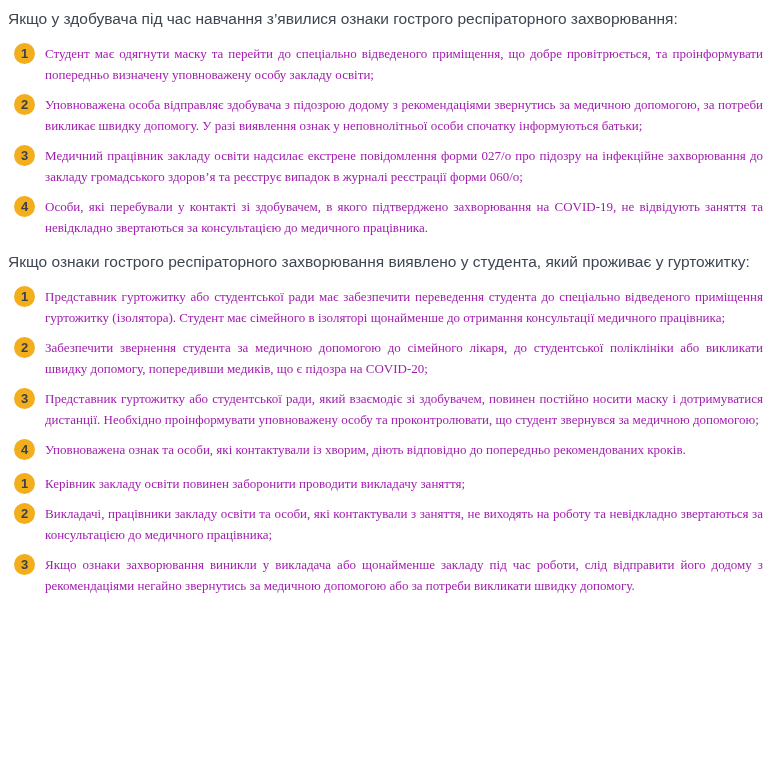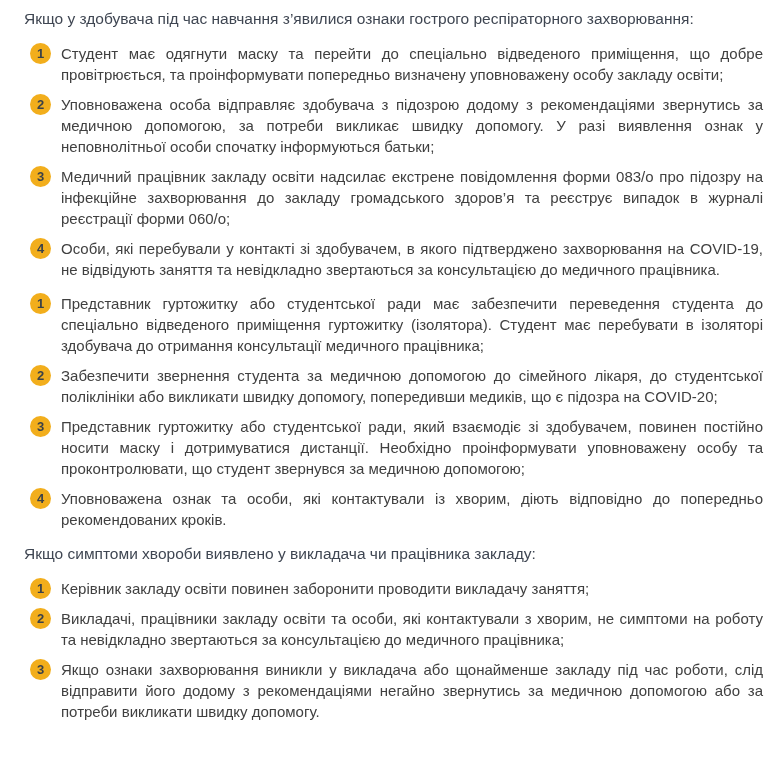--- a/index.html
+++ b/index.html
@@ -11,21 +11,21 @@
     width: 776px;
     min-height: 764px;
     box-sizing: border-box;
     padding: 8px 13px 6px 8px;
     font-family: "Liberation Sans", "DejaVu Sans", sans-serif;
     color: #3f4652;
     font-size: 15.5px;
     line-height: 21px;
     -webkit-font-smoothing: antialiased;
   }
-  .section { margin: 0 0 13px 16px; }
+  .section { margin: 0 0 13px 0; }
   .heading {
     margin: 0 0 14px 0;
     padding: 0;
     font-size: 15.5px;
     line-height: 21px;
     color: #3f4652;
   }
   .item {
     display: flex;
     align-items: flex-start;
@@ -44,77 +44,78 @@
     line-height: 21px;
     text-align: center;
     margin-right: 10px;
     margin-top: 0px;
   }
   .itext {
     flex: 1 1 auto;
     margin: 0;
     text-align: justify;
     text-justify: inter-word;
-    font-size: 15px;
+    font-size: 13px;
     line-height: 21px;
-    color: #404040;
+    color: #a21caf;
+    font-family: Liberation Serif, serif;
   }
 </style>
 </head>
 <body>
 
 <div class="section">
   <p class="heading">Якщо у здобувача під час навчання з’явилися ознаки гострого респіраторного захворювання:</p>
 
   <div class="item">
     <span class="badge">1</span>
     <p class="itext">Студент має одягнути маску та перейти до спеціально відведеного приміщення, що добре провітрюється, та проінформувати попередньо визначену уповноважену особу закладу освіти;</p>
   </div>
   <div class="item">
     <span class="badge">2</span>
     <p class="itext">Уповноважена особа відправляє здобувача з підозрою додому з рекомендаціями звернутись за медичною допомогою, за потреби викликає швидку допомогу. У разі виявлення ознак у неповнолітньої особи спочатку інформуються батьки;</p>
   </div>
   <div class="item">
     <span class="badge">3</span>
-    <p class="itext">Медичний працівник закладу освіти надсилає екстрене повідомлення форми 083/о про підозру на інфекційне захворювання до закладу громадського здоров’я та реєструє випадок в журналі реєстрації форми 060/о;</p>
+    <p class="itext">Медичний працівник закладу освіти надсилає екстрене повідомлення форми 027/о про підозру на інфекційне захворювання до закладу громадського здоров’я та реєструє випадок в журналі реєстрації форми 060/о;</p>
   </div>
   <div class="item">
     <span class="badge">4</span>
     <p class="itext">Особи, які перебували у контакті зі здобувачем, в якого підтверджено захворювання на COVID-19, не відвідують заняття та невідкладно звертаються за консультацією до медичного працівника.</p>
   </div>
 </div>
 
 <div class="section">
+  <p class="heading">Якщо ознаки гострого респіраторного захворювання виявлено у студента, який проживає у гуртожитку:</p>
 
   <div class="item">
     <span class="badge">1</span>
-    <p class="itext">Представник гуртожитку або студентської ради має забезпечити переведення студента до спеціально відведеного приміщення гуртожитку (ізолятора). Студент має перебувати в ізоляторі здобувача до отримання консультації медичного працівника;</p>
+    <p class="itext">Представник гуртожитку або студентської ради має забезпечити переведення студента до спеціально відведеного приміщення гуртожитку (ізолятора). Студент має сімейного в ізоляторі щонайменше до отримання консультації медичного працівника;</p>
   </div>
   <div class="item">
     <span class="badge">2</span>
     <p class="itext">Забезпечити звернення студента за медичною допомогою до сімейного лікаря, до студентської поліклініки або викликати швидку допомогу, попередивши медиків, що є підозра на COVID-20;</p>
   </div>
   <div class="item">
     <span class="badge">3</span>
     <p class="itext">Представник гуртожитку або студентської ради, який взаємодіє зі здобувачем, повинен постійно носити маску і дотримуватися дистанції. Необхідно проінформувати уповноважену особу та проконтролювати, що студент звернувся за медичною допомогою;</p>
   </div>
   <div class="item">
     <span class="badge">4</span>
     <p class="itext">Уповноважена ознак та особи, які контактували із хворим, діють відповідно до попередньо рекомендованих кроків.</p>
   </div>
 </div>
 
 <div class="section">
-  <p class="heading">Якщо симптоми хвороби виявлено у викладача чи працівника закладу:</p>
 
   <div class="item">
     <span class="badge">1</span>
     <p class="itext">Керівник закладу освіти повинен заборонити проводити викладачу заняття;</p>
   </div>
   <div class="item">
     <span class="badge">2</span>
-    <p class="itext">Викладачі, працівники закладу освіти та особи, які контактували з хворим, не симптоми на роботу та невідкладно звертаються за консультацією до медичного працівника;</p>
+    <p class="itext">Викладачі, працівники закладу освіти та особи, які контактували з заняття, не виходять на роботу та невідкладно звертаються за консультацією до медичного працівника;</p>
   </div>
   <div class="item">
     <span class="badge">3</span>
     <p class="itext">Якщо ознаки захворювання виникли у викладача або щонайменше закладу під час роботи, слід відправити його додому з рекомендаціями негайно звернутись за медичною допомогою або за потреби викликати швидку допомогу.</p>
   </div>
 </div>
 
 </body></html>

